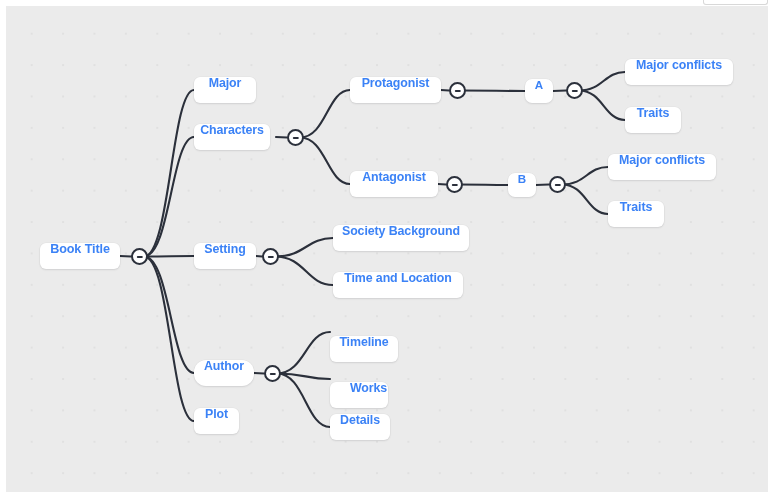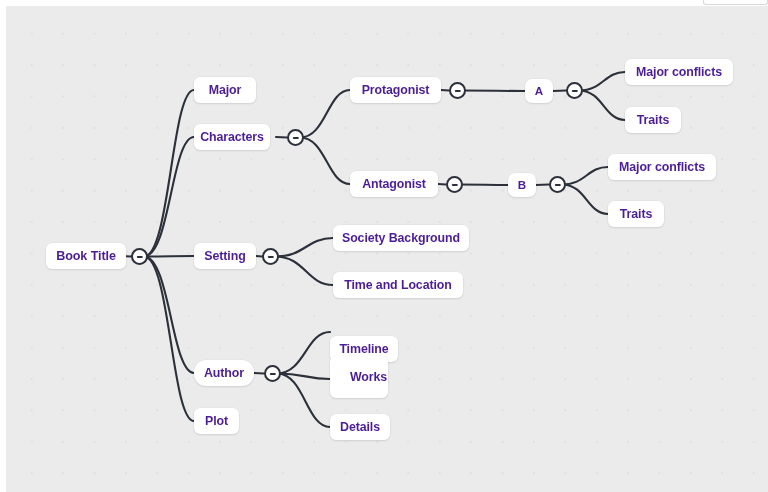--- a/index.html
+++ b/index.html
@@ -56,28 +56,28 @@
     top: 0;
     width: 762px;
     height: 486px;
     pointer-events: none;
   }
 
   .node {
     position: absolute;
     box-sizing: border-box;
     background: #ffffff;
-    color: #4c1d95;
+    color: #3b82f6;
     border-radius: 6px;
     font-size: 12.4px;
     font-weight: bold;
     letter-spacing: -0.1px;
     line-height: 1;
     display: flex;
-    align-items: center;
+    align-items: flex-start;
     justify-content: center;
     box-shadow: 0 1px 2px rgba(20,24,33,0.10), 0 0 0 0.6px rgba(20,24,33,0.035);
     white-space: nowrap;
     cursor: default;
     user-select: none;
   }
   .node.root { font-size: 12.6px; }
   .node.tiny { font-size: 11.6px; font-weight: bold; border-radius: 7px; }
 
   
@@ -134,21 +134,21 @@
         <path d="M 114 250 L 125 250.5" stroke="#2b303b" stroke-width="2.1" stroke-linecap="round" fill="none"></path>
         <path d="M 270 131 L 281 131.5" stroke="#2b303b" stroke-width="2.1" stroke-linecap="round" fill="none"></path>
         <path d="M 250 250 L 256 250.5" stroke="#2b303b" stroke-width="2.1" stroke-linecap="round" fill="none"></path>
         <path d="M 248 367 L 258 367.5" stroke="#2b303b" stroke-width="2.1" stroke-linecap="round" fill="none"></path>
         <path d="M 435 84 L 443 84.5" stroke="#2b303b" stroke-width="2.1" stroke-linecap="round" fill="none"></path>
         <path d="M 432 178 L 440 178.5" stroke="#2b303b" stroke-width="2.1" stroke-linecap="round" fill="none"></path>
         <path d="M 547 85 L 560 84.5" stroke="#2b303b" stroke-width="2.1" stroke-linecap="round" fill="none"></path>
         <path d="M 530 179 L 543 178.5" stroke="#2b303b" stroke-width="2.1" stroke-linecap="round" fill="none"></path>
       </svg>
     <div id="nodes">
-        <div class="node root" style="left: 34px; top: 237px; width: 80px; height: 26px; margin-left: 6px;">
+        <div class="node root" style="left: 34px; top: 237px; width: 80px; height: 26px;">
           <span>Book Title</span>
         </div>
         <div class="toggle" title="collapse" style="left: 125px; top: 242px;"></div>
         <div class="node" style="left: 188px; top: 71px; width: 62px; height: 26px;">
           <span>Major</span>
         </div>
         <div class="node" style="left: 188px; top: 118px; width: 76px; height: 26px;">
           <span>Characters</span>
         </div>
         <div class="toggle" title="collapse" style="left: 281px; top: 123px;"></div>
@@ -193,21 +193,21 @@
         </div>
         <div class="node" style="left: 327px; top: 219px; width: 136px; height: 26px;">
           <span>Society Background</span>
         </div>
         <div class="node" style="left: 327px; top: 266px; width: 130px; height: 26px;">
           <span>Time and Location</span>
         </div>
         <div class="node" style="left: 324px; top: 330px; width: 68px; height: 26px;">
           <span>Timeline</span>
         </div>
-        <div class="node" style="left: 324px; top: 350px; width: 58px; height: 42px; padding-left: 19px;">
+        <div class="node" style="left: 324px; top: 376px; width: 58px; height: 26px; padding-left: 19px;">
           <span>Works</span>
         </div>
         <div class="node" style="left: 324px; top: 408px; width: 60px; height: 26px;">
           <span>Details</span>
         </div>
       </div>
   </div>
 
 </div>
 

